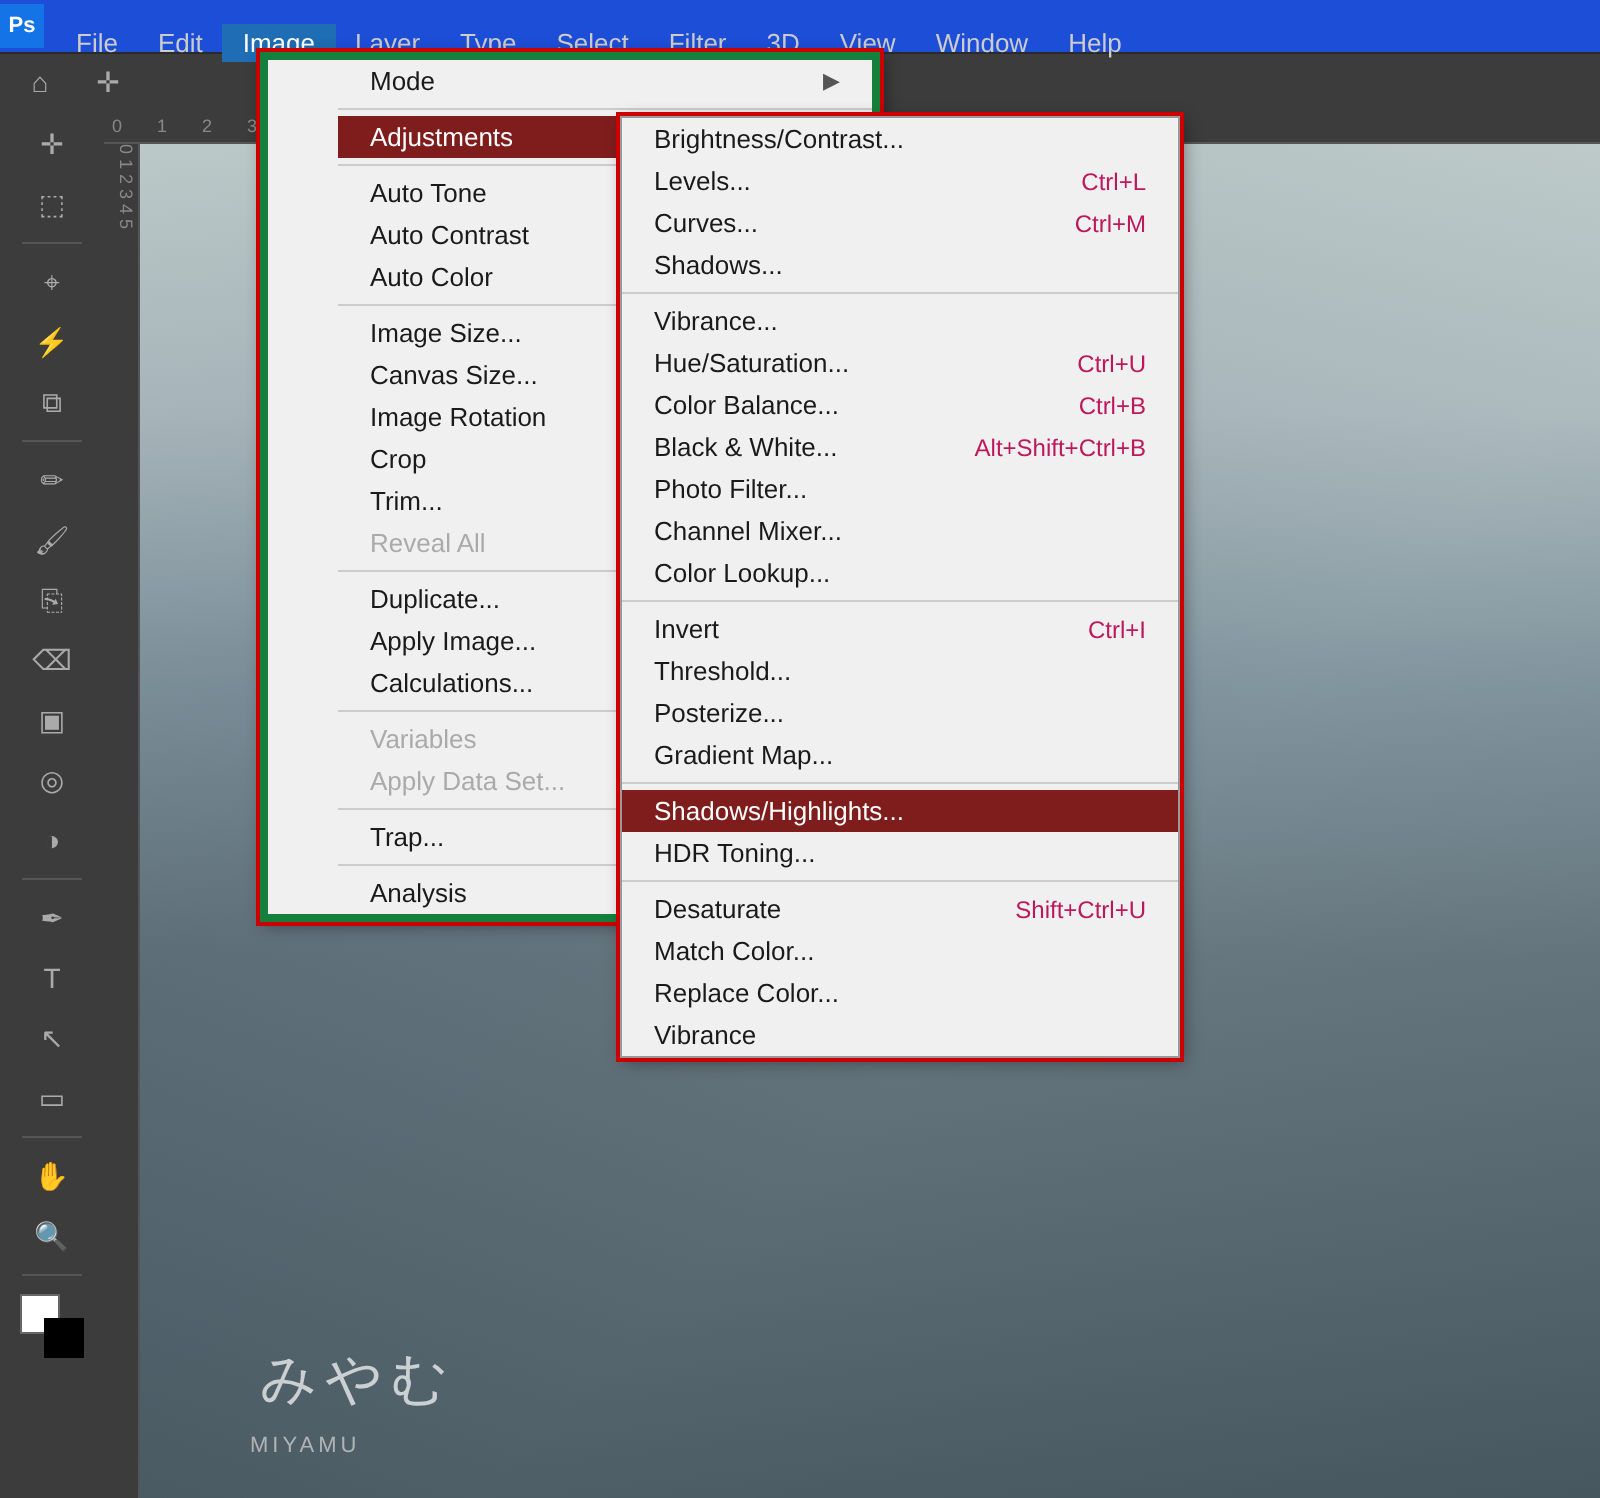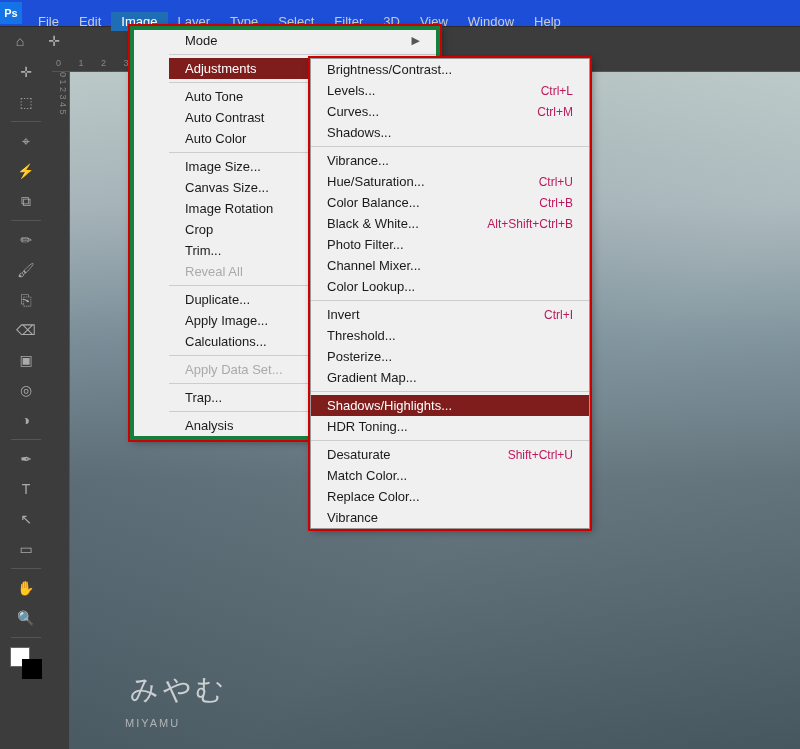--- a/index.html
+++ b/index.html
@@ -389,20 +389,24 @@
 
     <div class="menu-item">
       <span>Apply Image...</span>
     </div>
 
     <div class="menu-item">
       <span>Calculations...</span>
     </div>
     <div class="menu-separator"></div>
 
+    <div class="menu-item disabled">
+      <span>Variables</span>
+      <span class="menu-arrow" style="color:#aaa;">▶</span>
+    </div>
 
     <div class="menu-item disabled">
       <span>Apply Data Set...</span>
     </div>
     <div class="menu-separator"></div>
 
     <div class="menu-item">
       <span>Trap...</span>
     </div>
     <div class="menu-separator"></div>

